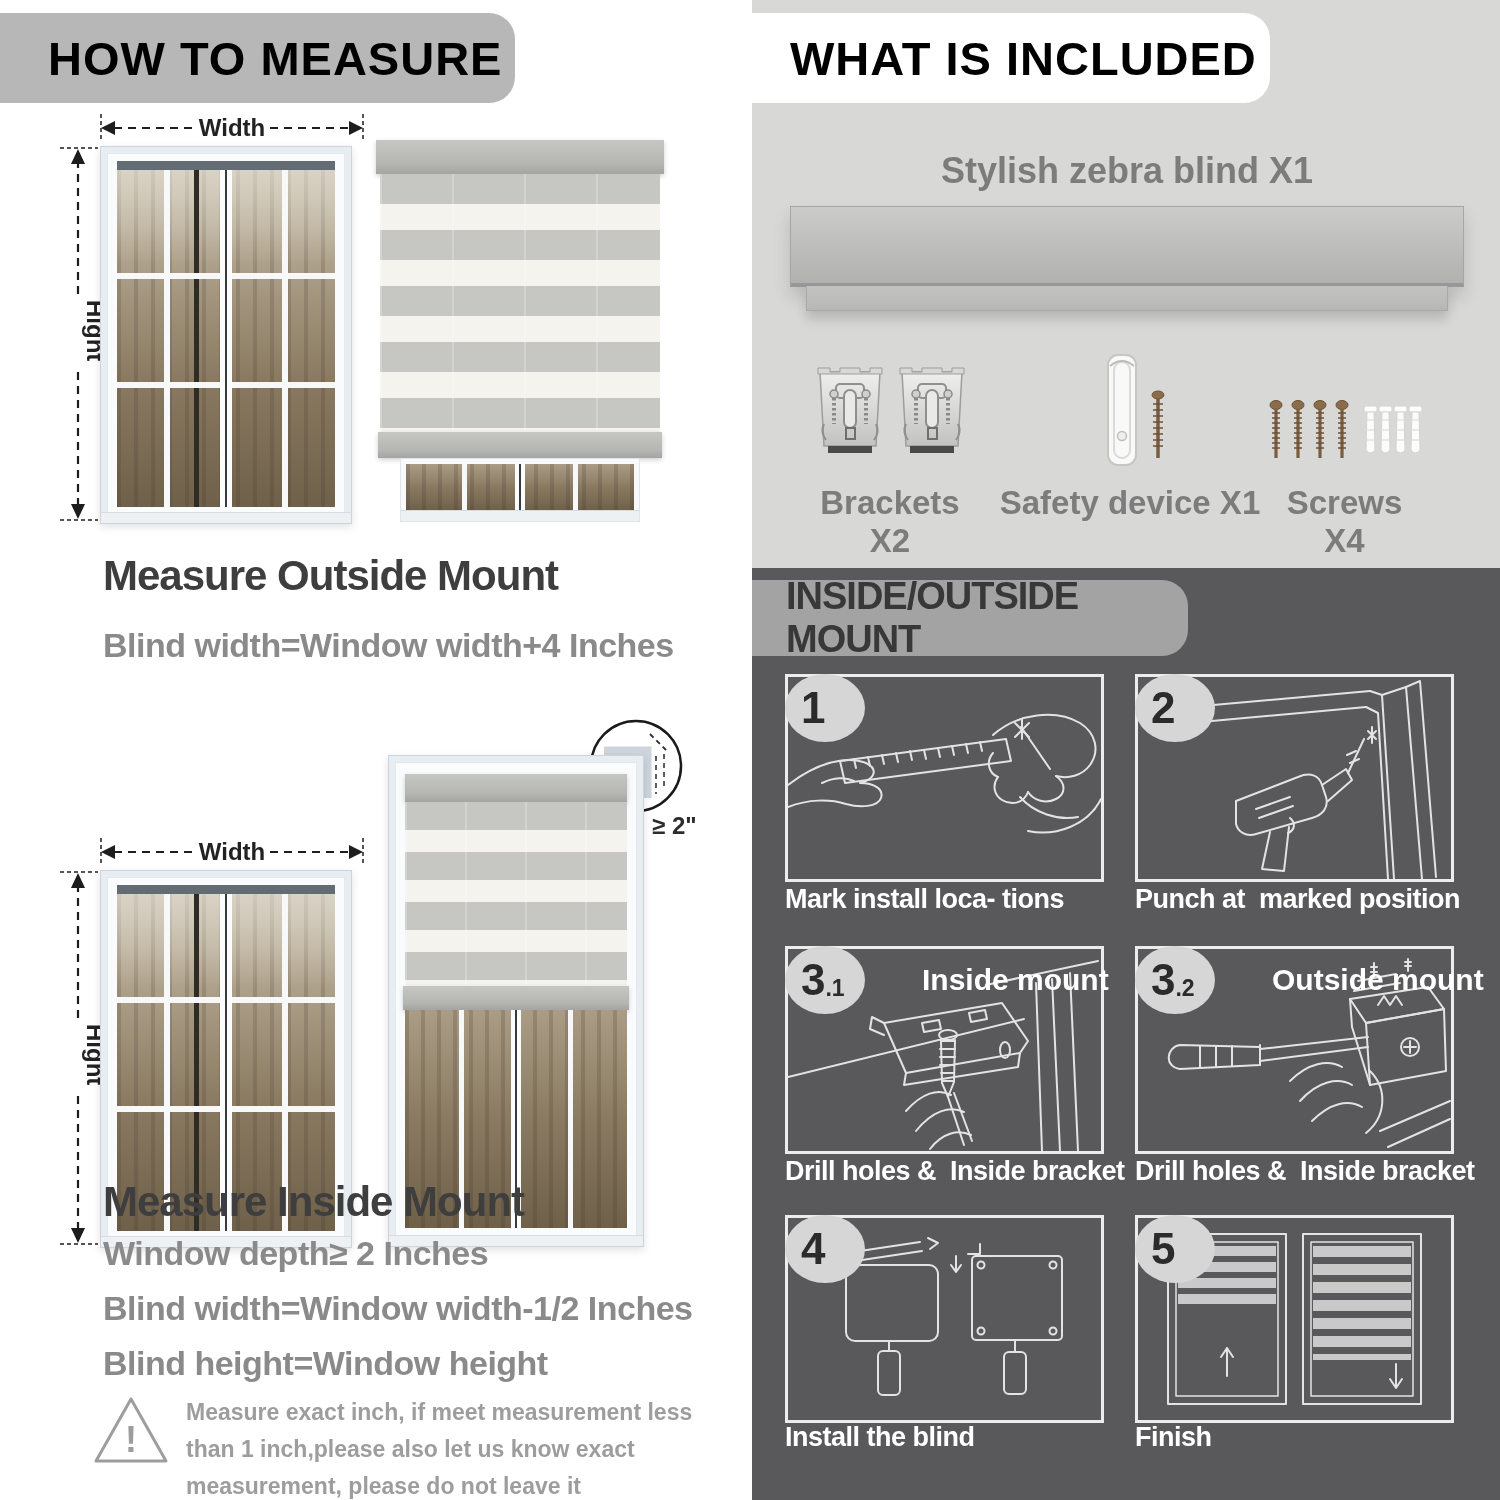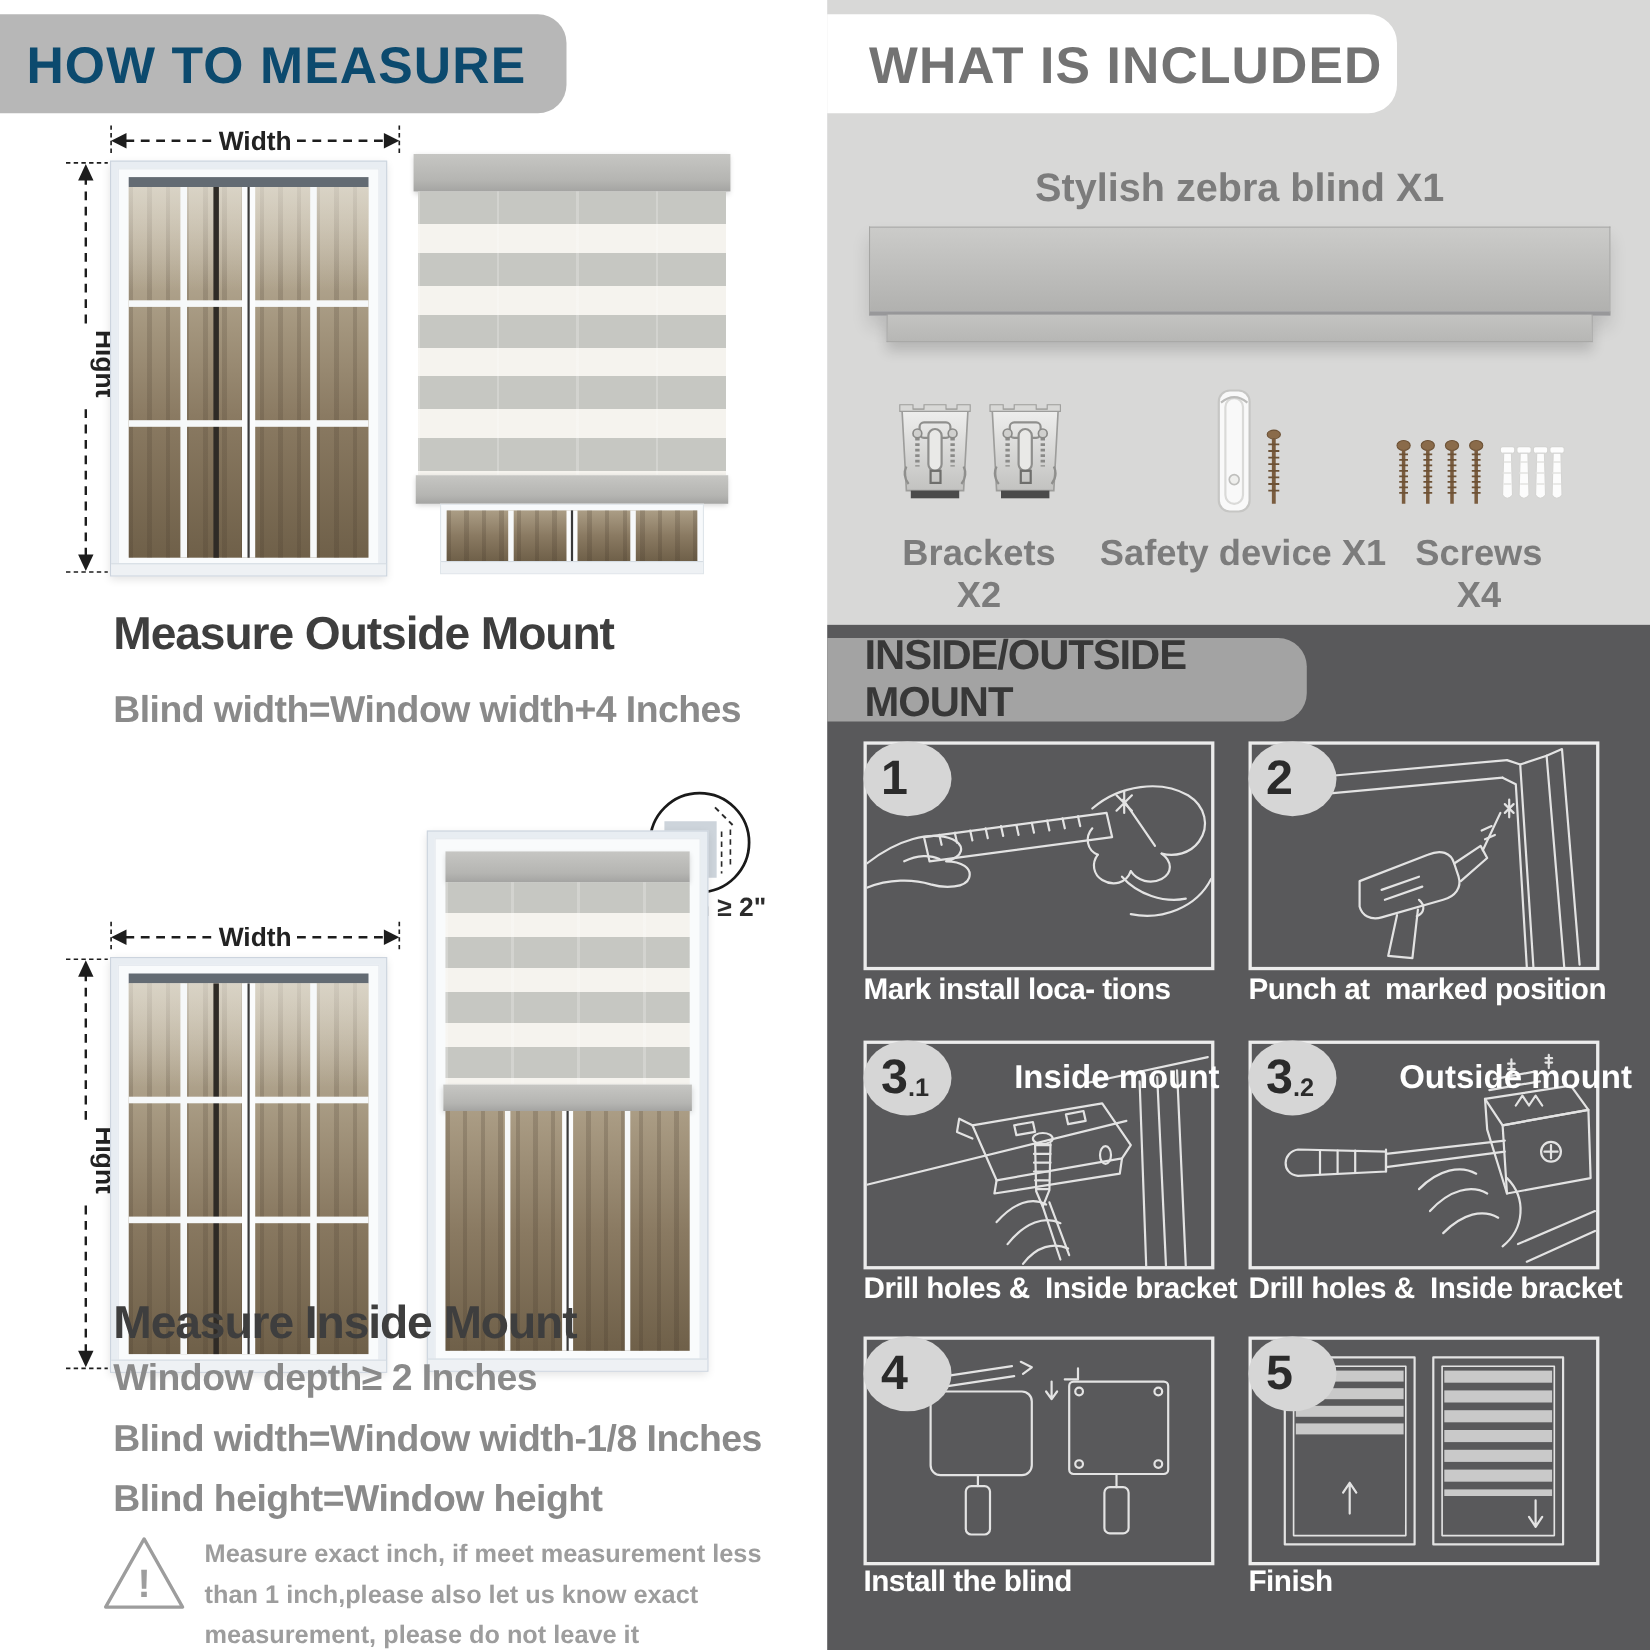--- a/index.html
+++ b/index.html
@@ -2,24 +2,24 @@
 <html><head>
 <meta charset="utf-8">
 <style>
   html,body{margin:0;padding:0;background:#fff;}
   #canvas{position:relative;width:1500px;height:1500px;background:#ffffff;overflow:hidden;
           font-family:"Liberation Sans","DejaVu Sans",sans-serif;}
   .abs{position:absolute;}
   
   .banner{position:absolute;left:0;top:13px;width:515px;height:90px;background:#b7b7b7;
           border-radius:0 26px 26px 0;display:flex;align-items:center;}
-  .banner span{color:#0c4a6e;font-size:47px;font-weight:bold;letter-spacing:1px;padding-left:24px;}
+  .banner span{color:#000000;font-size:47px;font-weight:bold;letter-spacing:1px;padding-left:48px;}
   .included-hd{position:absolute;left:752px;top:13px;width:518px;height:90px;background:#fff;
           border-radius:0 26px 26px 0;display:flex;align-items:center;}
-  .included-hd span{color:#737373;font-size:47px;font-weight:bold;letter-spacing:1px;padding-left:38px;}
+  .included-hd span{color:#000000;font-size:47px;font-weight:bold;letter-spacing:1px;padding-left:38px;}
   .mount-hd{position:absolute;left:752px;top:580px;width:436px;height:76px;background:#a3a3a3;
           border-radius:0 26px 26px 0;display:flex;align-items:center;}
   .mount-hd span{color:#383838;font-size:38px;font-weight:bold;letter-spacing:-1px;padding-left:34px;}
   
   .h-dark{position:absolute;font-size:42px;font-weight:bold;color:#3e3e3e;letter-spacing:-1px;white-space:pre;}
   .l-gray{position:absolute;font-size:34px;font-weight:bold;color:#8a8a8a;letter-spacing:-0.5px;white-space:pre;text-align:center;}
   .warn-line{font-size:23px;font-weight:bold;color:#9d9d9d;line-height:37px;white-space:pre;}
   .depth-label{position:absolute;font-size:24px;font-weight:bold;color:#2c2c2c;text-align:center;}
   
   .window{position:absolute;background:#e8edf2;border:1px solid #ccd4de;box-shadow:0 3px 8px rgba(0,0,0,.12);}
@@ -166,21 +166,21 @@
     <div class="w-frame"></div>
     <div class="abs rail" style="left:16px;right:16px;top:18px;height:28px"></div>
     <div class="abs zebra-sm" style="left:16px;right:16px;top:46px;height:184px"></div>
     <div class="abs rail" style="left:14px;right:14px;top:230px;height:24px"></div>
     <div class="abs mini-glass" style="left:16px;right:16px;top:254px;bottom:18px"></div>
     <div class="w-sill"></div>
   </div>
 
   <div class="h-dark" style="left:103px;top:1178px">Measure Inside Mount</div>
   <div class="l-gray" style="left:103px;top:1234px">Window depth≥ 2 Inches</div>
-  <div class="l-gray" style="left:103px;top:1289px">Blind width=Window width-1/8 Inches</div>
+  <div class="l-gray" style="left:103px;top:1289px">Blind width=Window width-1/2 Inches</div>
   <div class="l-gray" style="left:103px;top:1344px">Blind height=Window height</div>
 
   <svg class="abs" style="left:90px;top:1392px" width="82" height="78" viewBox="0 0 82 78">
     <path d="M41,7 L76,69 L6,69 Z" fill="none" stroke="#9d9d9d" stroke-width="3" stroke-linejoin="round"></path>
     <text x="41" y="60" text-anchor="middle" font-size="36" font-weight="bold" fill="#9d9d9d">!</text>
   </svg>
   <div class="abs" style="left:186px;top:1394px">
     <div class="warn-line">Measure exact inch, if meet measurement less</div>
     <div class="warn-line">than 1 inch,please also let us know exact</div>
     <div class="warn-line">measurement, please do not leave it</div>

